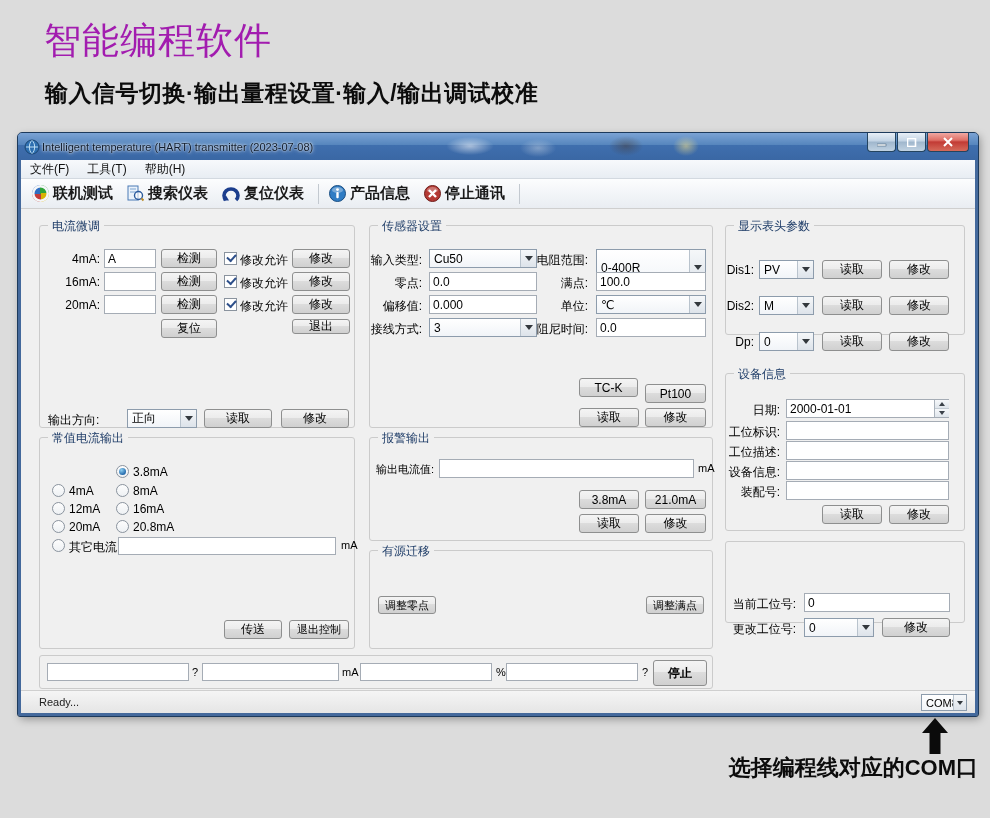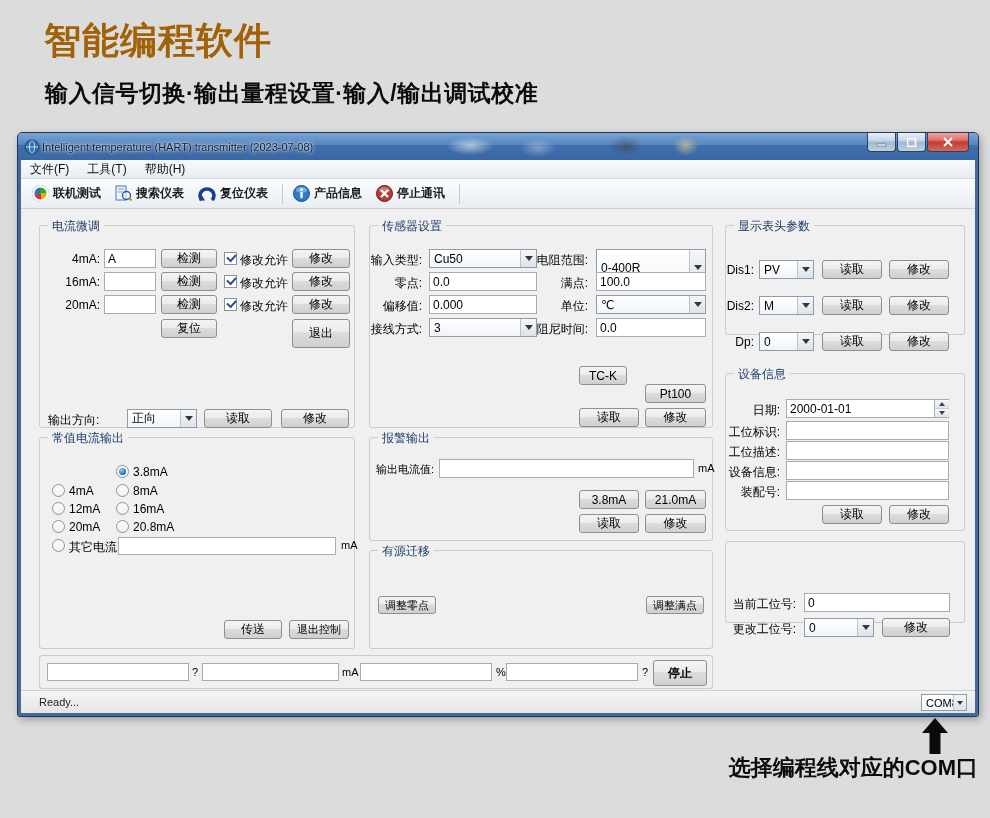--- a/index.html
+++ b/index.html
@@ -2,21 +2,21 @@
 <html><head>
 <meta charset="utf-8">
 <style>
   * { margin:0; padding:0; box-sizing:border-box; }
   html,body { width:990px; height:818px; }
   body {
     font-family:"Liberation Sans","DejaVu Sans",sans-serif;
     background:#dcdcdc; position:relative; overflow:hidden;
   }
   
-  .page-title { position:absolute; left:44px; top:16px; font-size:37px; font-weight:700; color:#a16207; letter-spacing:1px; }
+  .page-title { position:absolute; left:44px; top:16px; font-size:37px; font-weight:400; color:#a21caf; letter-spacing:1px; }
   .page-subtitle { position:absolute; left:45px; top:78px; font-size:23px; font-weight:800; color:#0c0c0c; letter-spacing:.5px; }
   
   .win {
     position:absolute; left:18px; top:133px; width:960px; height:583px;
     border:3px solid #44699c; outline:1px solid #1d3a5c; border-radius:4px 4px 2px 2px;
     background:#f0f0f0; box-shadow:2px 3px 8px rgba(0,0,0,.35);
   }
   .titlebar {
     position:absolute; left:-3px; top:-3px; width:960px; height:27px;
     border-radius:4px 4px 0 0; padding:0 6px; display:flex; align-items:center;
@@ -40,21 +40,21 @@
     position:absolute; left:0; top:24px; width:954px; height:19px;
     background:linear-gradient(#f7f9fc,#e8edf3); border-bottom:1px solid #d3d9e0;
     display:flex; align-items:center; font-size:12px;
   }
   .menu-item { padding:0 9px; height:100%; display:flex; align-items:center; color:#111; }
   .toolbar {
     position:absolute; left:0; top:43px; width:954px; height:30px;
     background:linear-gradient(#fcfdfe,#e9edf2); border-bottom:1px solid #cfcfcf;
     display:flex; align-items:center; padding-left:6px;
   }
-  .tb-item { display:flex; align-items:center; gap:4px; padding:2px 9px 2px 5px; border-radius:3px; font-size:12px; font-weight:700; color:#1a1a1a;text-align:right; }
+  .tb-item { display:flex; align-items:center; gap:4px; padding:2px 9px 2px 5px; border-radius:3px; font-size:15px; font-weight:700; color:#1a1a1a;text-align:right; }
   .tb-sep { width:1px; height:20px; background:#c3c9d0; margin:0 5px; }
   
   .client { position:absolute; left:0; top:73px; width:954px; height:481px; background:#f0f0f0; }
   .group {
     position:absolute; border:1px solid #cbcbcb; border-radius:3px; background:#f0f0f0;
   }
   .group > .gtitle {
     position:absolute; top:-8px; left:8px; background:#f0f0f0; padding:0 4px;
     font-size:12px; color:#1f3d68; white-space:nowrap;
   }
@@ -208,21 +208,21 @@
       <div class="btn" style="left:252px;top:46px;width:58px;height:19px;">修改</div>
 
       <span class="lbl" style="top:72px;right:254px;">20mA:</span>
       <input class="inp" style="left: 64px; top: 69px; width: 52px; height: 19px;" value="">
       <div class="btn" style="left:121px;top:69px;width:56px;height:19px;">检测</div>
       <span class="cb checked" style="left:184px;top:72px;"></span>
       <span class="lbl" style="left:200px;top:72px;">修改允许</span>
       <div class="btn" style="left:252px;top:69px;width:58px;height:19px;">修改</div>
 
       <div class="btn" style="left:121px;top:93px;width:56px;height:19px;">复位</div>
-      <div class="btn" style="left:252px;top:93px;width:58px;height:29px;">退出</div>
+      <div class="btn" style="left:252px;top:93px;width:58px;height:15px;">退出</div>
 
       <span class="lbl" style="left:8px;top:186px;">输出方向:</span>
       <div class="combo" style="left:87px;top:183px;width:70px;height:19px;">
         <span class="cv">正向</span>
         <span class="cbtn">
             <span class="tri"></span>
           </span>
       </div>
       <div class="btn" style="left:164px;top:183px;width:68px;height:19px;">读取</div>
       <div class="btn" style="left:241px;top:183px;width:68px;height:19px;">修改</div>
@@ -294,21 +294,21 @@
       <span class="lbl" style="top:95px;right:290px;">接线方式:</span>
       <div class="combo" style="left:59px;top:92px;width:108px;height:19px;">
         <span class="cv">3</span>
           <span class="cbtn">
             <span class="tri"></span>
           </span>
       </div>
       <span class="lbl" style="top:95px;right:124px;">阻尼时间:</span>
       <input class="inp" style="left: 226px; top: 92px; width: 110px; height: 19px;" value="0.0">
 
-      <div class="btn" style="left:209px;top:140px;width:48px;height:19px;">TC-K</div>
+      <div class="btn" style="left:209px;top:152px;width:59px;height:19px;">TC-K</div>
       <div class="btn" style="left:275px;top:158px;width:61px;height:19px;">Pt100</div>
       <div class="btn" style="left:209px;top:182px;width:60px;height:19px;">读取</div>
       <div class="btn" style="left:275px;top:182px;width:61px;height:19px;">修改</div>
     </div>
 
     <div class="group" style="left:348px;top:228px;width:344px;height:104px;">
       <span class="gtitle">报警输出</span>
       <span class="lbl small" style="top:24px;right:278px;">输出电流值:</span>
       <input class="inp" style="left: 69px; top: 21px; width: 255px; height: 19px;" value="">
       <span class="lbl small" style="left:328px;top:24px;">mA</span>

